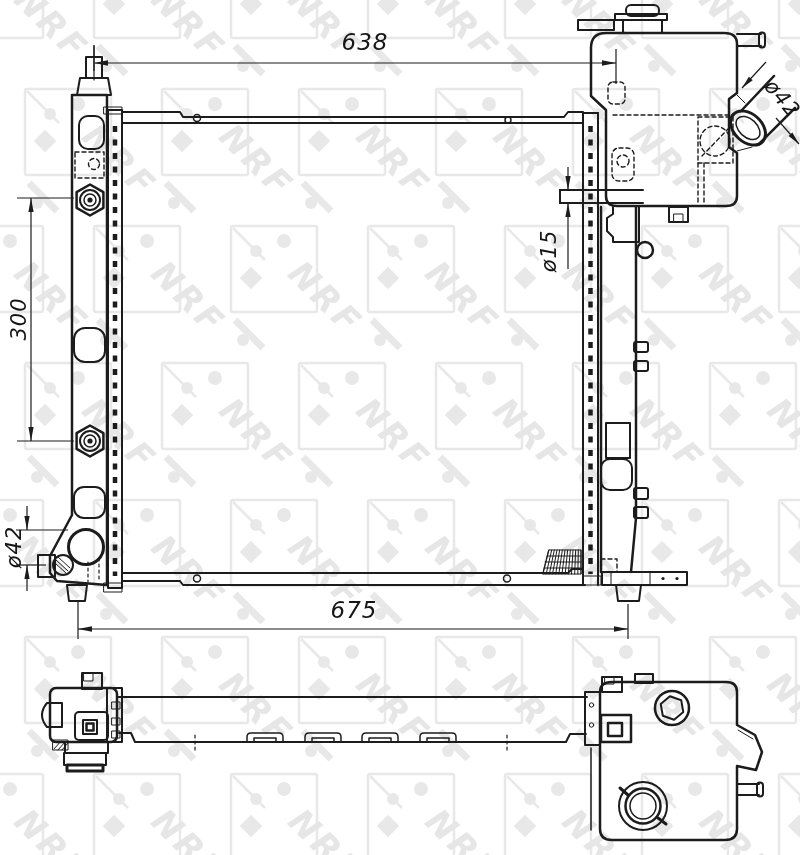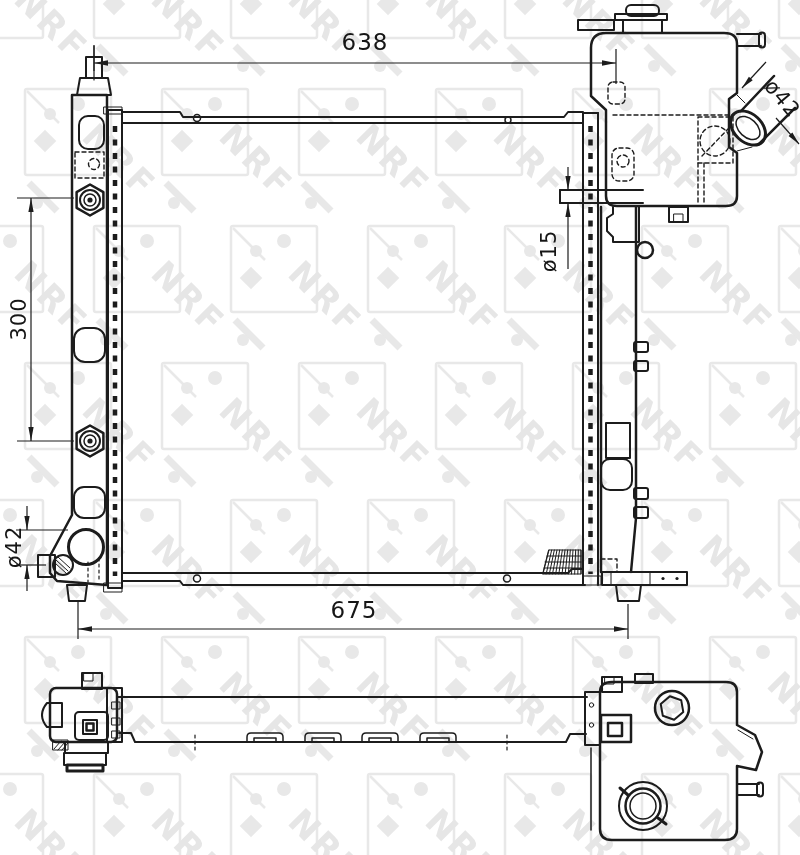--- a/index.html
+++ b/index.html
@@ -1,16 +1,16 @@
 <!DOCTYPE html>
 <html><head>
 <meta charset="utf-8">
 <style>
   html,body{margin:0;padding:0;background:#ffffff;}
-  .stage{position:relative;width:800px;height:855px;background:#ffffff;overflow:hidden;}
+  .stage{position:relative;width:800px;height:855px;background:#ffffff;overflow:hidden;font-style:italic;}
   svg{display:block;}
   
   .ln{stroke:#1c1c1c;fill:none;stroke-width:2;stroke-linejoin:round;stroke-linecap:round;}
   .w1{stroke-width:1.2;}
   .w15{stroke-width:1.5;}
   .w25{stroke-width:2.5;}
   .w3{stroke-width:3;}
   .thin{stroke-width:1;}
   .dash{stroke-dasharray:4 3;stroke-width:1.4;}
   .dash2{stroke-dasharray:3 3;stroke-width:1.2;}

